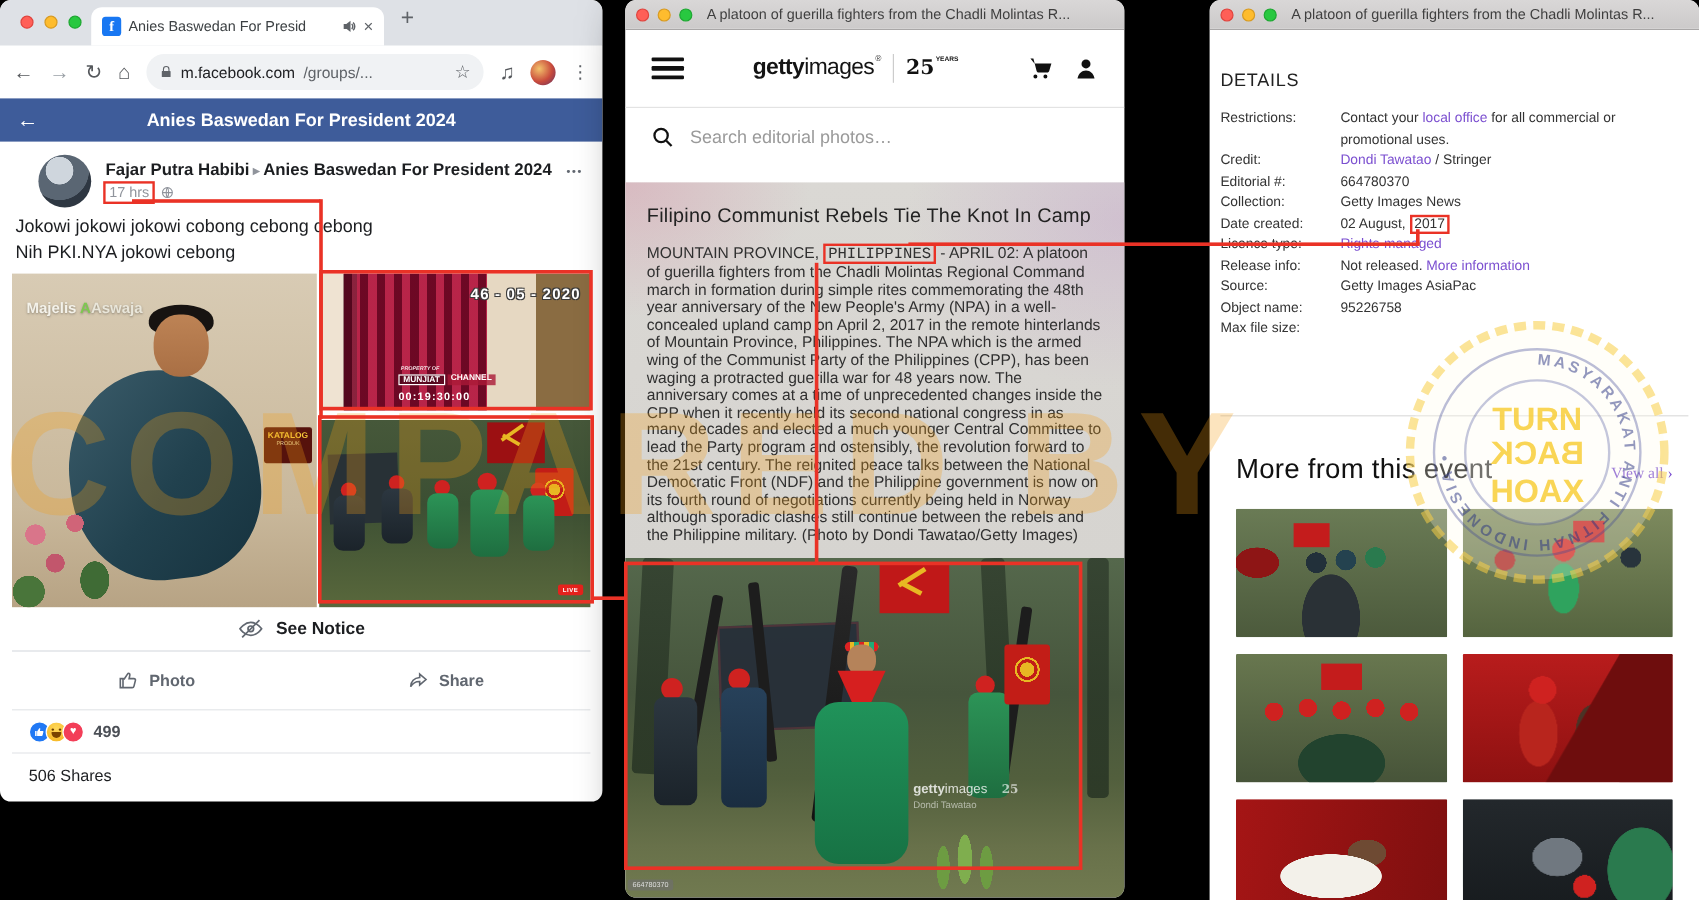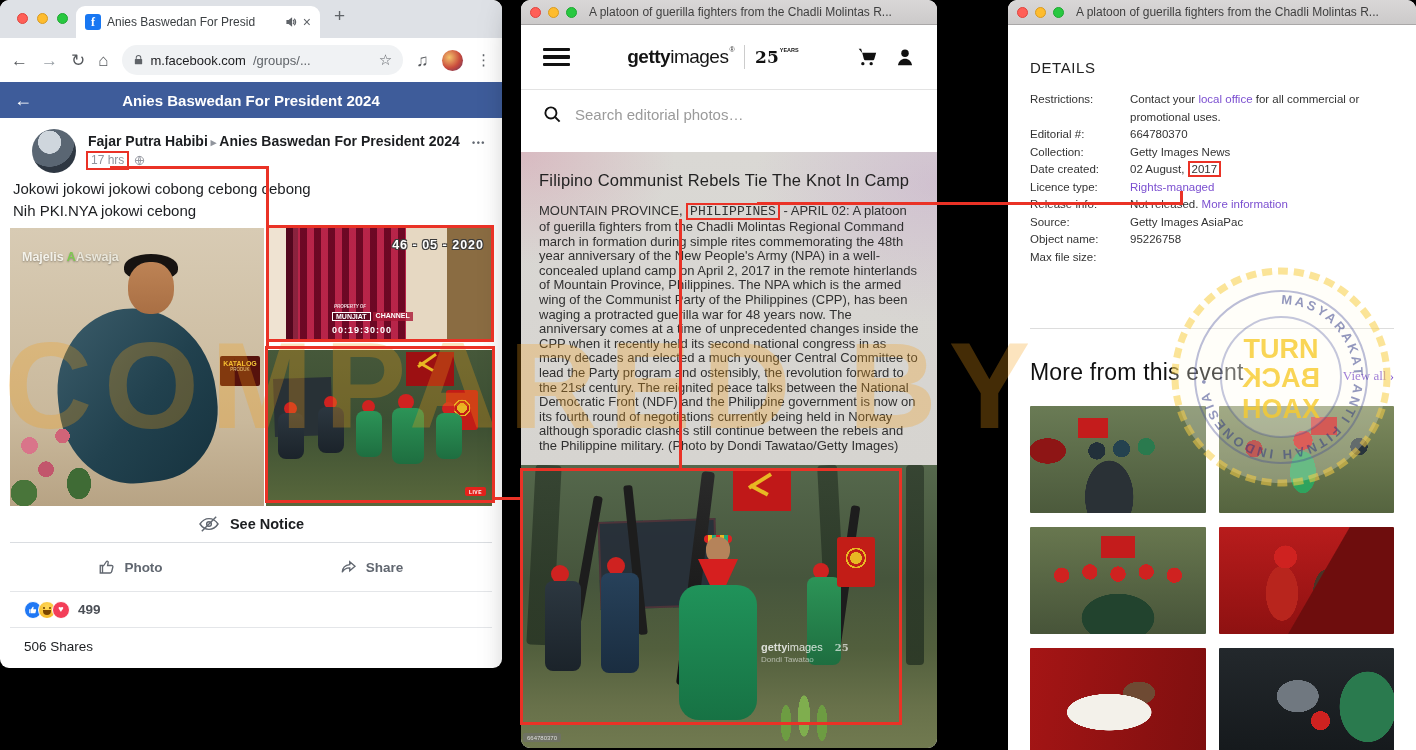--- a/index.html
+++ b/index.html
@@ -170,29 +170,29 @@
   .grifle{position:absolute;left:168px;top:6px;width:13px;height:215px;background:linear-gradient(#2a2a2a,#111);
     border-radius:4px;transform:rotate(7deg);}
   .grifle2{position:absolute;width:9px;height:150px;background:#1d1d1d;border-radius:3px;}
   .gsign{position:absolute;right:62px;top:72px;width:38px;height:50px;background:#c21d17;border-radius:3px;}
   .gsign:before{content:"";position:absolute;left:8px;top:10px;width:22px;height:22px;border-radius:50%;
     background:radial-gradient(circle,#e8b823 0 38%,#c21d17 39% 55%,#e8b823 56% 66%,#c21d17 67%);}
   .gfern{position:absolute;right:88px;bottom:4px;width:90px;height:70px;
     background:radial-gradient(10px 34px at 50% 60%,#7fae4e 60%,transparent 61%),
       radial-gradient(9px 30px at 30% 70%,#6d9c42 60%,transparent 61%),
       radial-gradient(9px 30px at 70% 70%,#6d9c42 60%,transparent 61%);}
-  .gwm{position:absolute;left:240px;top:176px;color:rgba(255,255,255,.8);font-size:11px;}
+  .gwm{position:absolute;left:240px;top:187px;color:rgba(255,255,255,.8);font-size:11px;}
   .gwm b{font-weight:bold;}
   .gwm .w25{font-family:"DejaVu Serif",serif;font-weight:bold;margin-left:12px;font-size:10px;color:rgba(255,255,255,.65);}
   .gwm .cred{display:block;font-size:8px;color:rgba(255,255,255,.55);margin-top:2px;}
   .gid{position:absolute;left:2px;bottom:6px;background:rgba(110,110,110,.65);color:#ddd;font-size:6px;
     padding:1.5px 4px;border-radius:2px;}
 
   
-  .details{padding:34px 22px 0;}
+  .details{padding:34px 9px 0;}
   .details h2{font-size:15px;font-weight:500;color:#222;letter-spacing:.6px;margin-bottom:15px;}
   .drow{display:flex;font-size:11.5px;line-height:17.5px;color:#333;}
   .dlabel{width:100px;flex:none;}
   .dval{flex:1;}
   .plink{color:var(--purple);}
   .r2017{border:2.5px solid var(--red);padding:0 2px;display:inline-block;line-height:12px;}
   .ddivider{border-top:1px solid #ddd;margin-top:62px;}
   .morehead{display:flex;align-items:baseline;justify-content:space-between;padding:30px 22px 20px;}
   .morehead h3{font-size:23px;font-weight:normal;color:#111;letter-spacing:.2px;}
   .viewall{font-size:13px;color:var(--purple);font-family:Liberation Serif, serif;}
@@ -484,20 +484,24 @@
     <span class="tl g"></span>
     <span class="mtext">A platoon of guerilla fighters from the Chadli Molintas R...</span>
   </div>
   <div class="details">
     <h2>DETAILS</h2>
     <div class="drow">
       <span class="dlabel">Restrictions:</span>
       <span class="dval"><span>Contact your </span><a class="plink">local office</a><span> for all commercial or promotional uses.</span></span>
     </div>
     <div class="drow">
+      <span class="dlabel">Credit:</span>
+      <span class="dval"><a class="plink">Dondi Tawatao</a><span> / Stringer</span></span>
+    </div>
+    <div class="drow">
       <span class="dlabel">Editorial #:</span>
       <span class="dval">664780370</span>
     </div>
     <div class="drow">
       <span class="dlabel">Collection:</span>
       <span class="dval">Getty Images News</span>
     </div>
     <div class="drow">
       <span class="dlabel">Date created:</span>
       <span class="dval"><span>02 August, </span><span class="r2017">2017</span></span>

